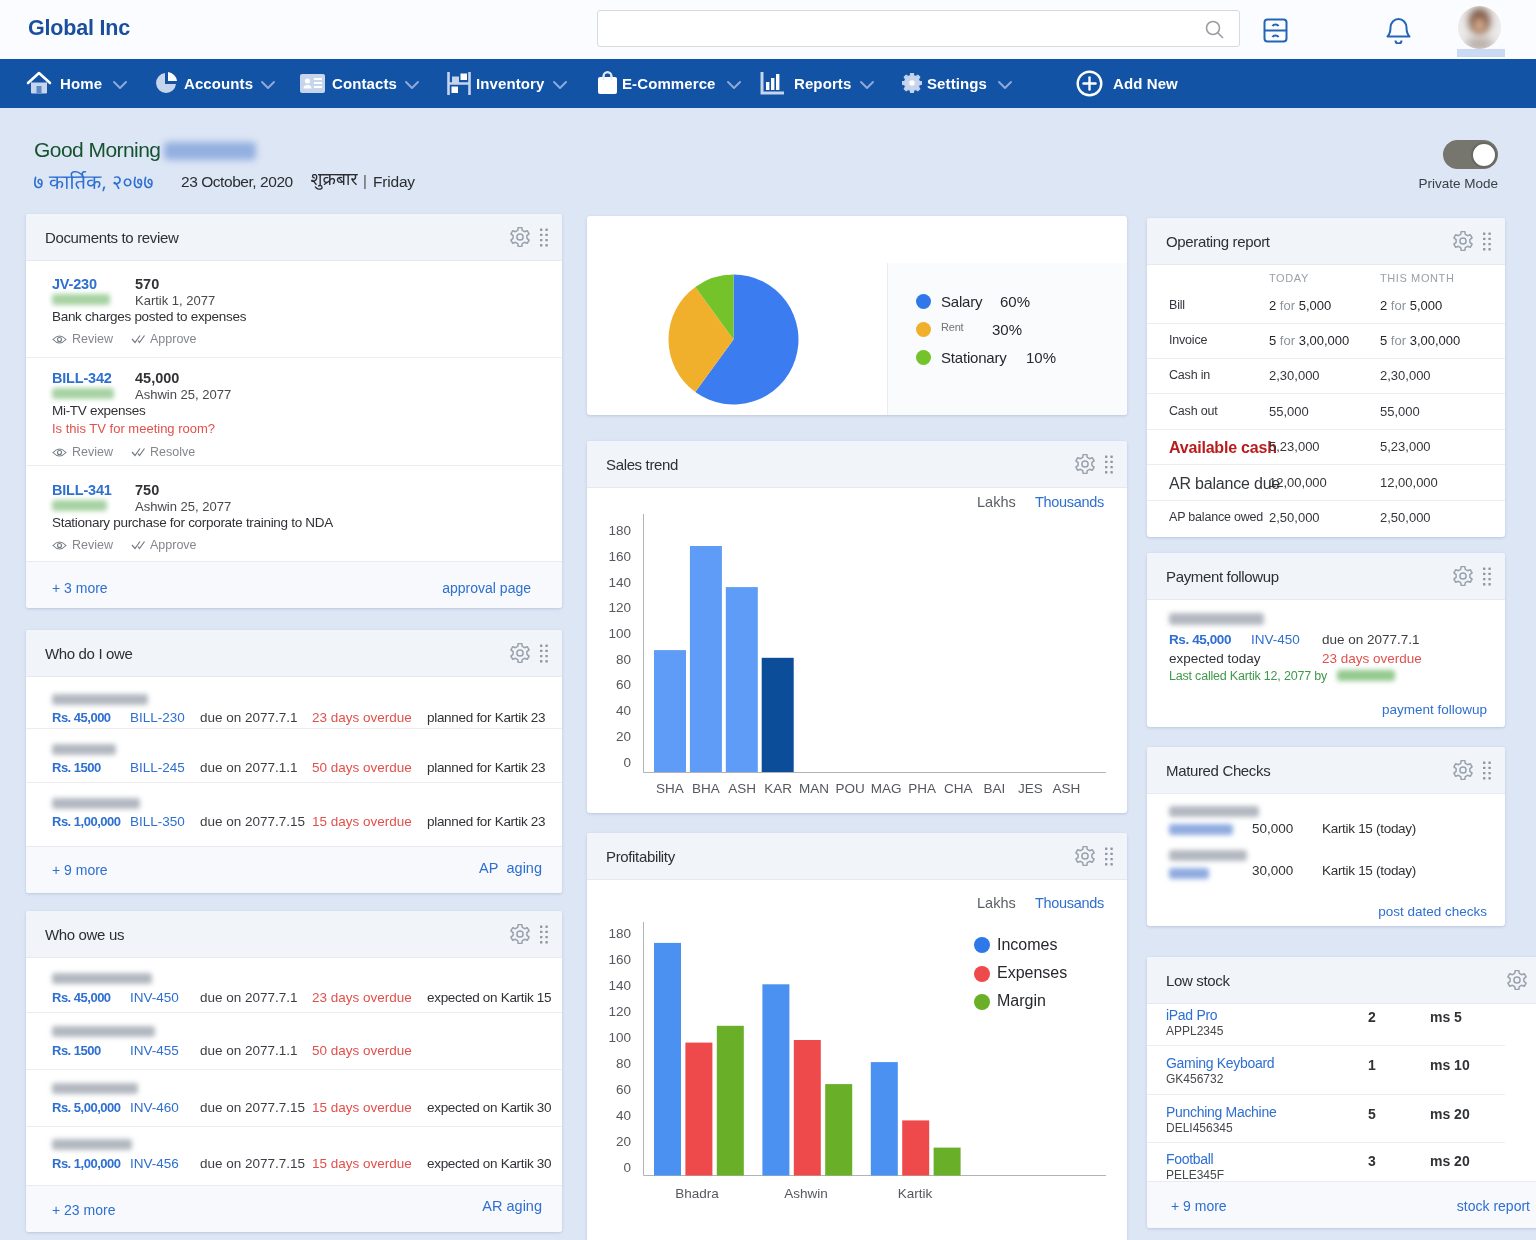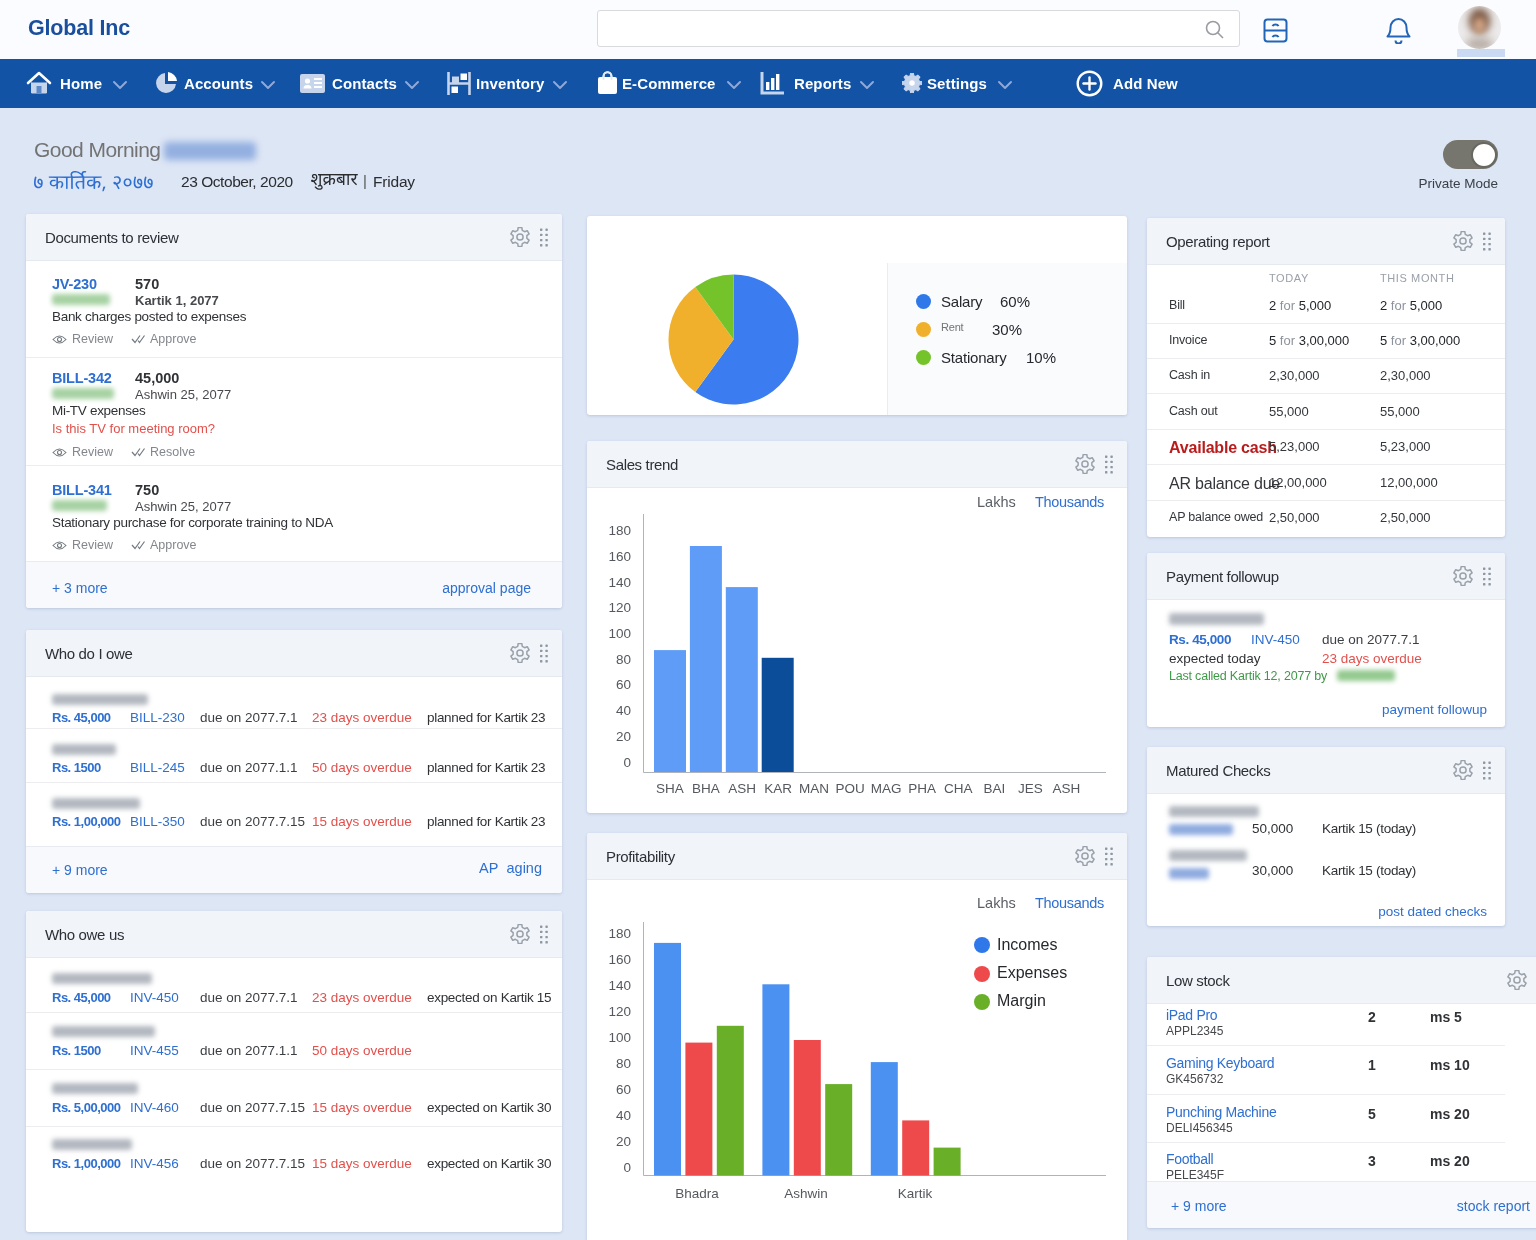--- a/index.html
+++ b/index.html
@@ -100,21 +100,21 @@
 <div class="nav-t" style="left:927px;top:59px">Settings</div>
 <svg class="abs" style="left:997px;top:80px" width="16" height="10" viewBox="0 0 16 10">
     <polyline points="2,2 8,8 14,2" fill="none" stroke="#8fa8d8" stroke-width="2" stroke-linecap="round" stroke-linejoin="round"></polyline>
   </svg>
 <svg class="abs" style="left:1076px;top:70px" width="27" height="27" viewBox="0 0 27 27">
     <circle cx="13.5" cy="13.5" r="11.8" fill="none" stroke="#fff" stroke-width="2.4"></circle>
     <line x1="13.5" y1="7.5" x2="13.5" y2="19.5" stroke="#fff" stroke-width="2.4" stroke-linecap="round"></line>
     <line x1="7.5" y1="13.5" x2="19.5" y2="13.5" stroke="#fff" stroke-width="2.4" stroke-linecap="round"></line>
   </svg>
 <div class="nav-t" style="left:1113px;top:59px">Add New</div>
-<div class="abs" style="left:34px;top:138px;font-size:21px;letter-spacing:-.55px;color:#737373">Good Morning</div>
+<div class="abs" style="left:34px;top:138px;font-size:21px;letter-spacing:-.55px;color:#14532d">Good Morning</div>
 <div class="abs" style="left:164px;top:142px;width:92px;height:18px;background:#93afe0;border-radius:4px;filter:blur(3.5px)"></div>
 <svg class="abs" style="left:34px;top:171px" width="119" height="20.5" viewBox="0 0 101.0 17.38" preserveAspectRatio="none">
     <path d="M37.75 15.38 36.47 14.12 35.57 12.75 35.22 11.50 35.35 10.12 36.12 9.07 37.12 8.59 41.20 8.38 41.12 5.79 32.93 5.88 32.93 15.12 32.75 15.19 31.55 15.12 31.50 5.82 28.52 5.88 28.52 15.12 27.25 15.19 27.12 5.84 20.38 5.82 20.34 9.00 22.25 8.42 23.88 8.83 24.77 10.12 24.81 12.00 24.12 13.62 23.38 14.41 22.34 13.75 23.44 11.88 23.38 10.25 23.00 9.82 22.38 9.60 21.12 9.96 20.34 10.88 20.34 15.12 19.12 15.19 18.96 15.12 18.94 12.38 17.12 13.08 15.00 12.81 13.74 11.75 13.34 10.25 13.62 8.88 14.75 7.70 16.00 7.32 17.88 7.34 18.37 7.50 18.26 8.62 16.88 8.50 15.62 8.73 14.86 9.50 14.75 10.62 15.12 11.38 15.88 11.80 17.38 11.80 18.50 11.13 18.96 10.50 18.96 5.88 12.62 5.79 12.56 4.62 31.25 4.63 30.96 2.50 31.46 1.25 33.00 0.22 34.75 -0.04 36.25 0.11 37.88 0.59 40.25 2.18 40.73 0.88 41.50 0.25 42.88 -0.04 44.38 0.29 44.12 1.32 42.50 1.19 41.73 1.88 41.71 3.25 42.38 4.56 57.44 4.62 57.38 5.79 51.92 5.88 51.94 9.00 53.25 8.46 54.50 8.44 55.62 8.98 56.30 10.00 56.45 11.12 56.30 12.25 55.69 13.62 55.00 14.44 53.92 13.75 55.04 11.75 55.04 10.50 54.38 9.71 53.12 9.72 51.95 10.75 51.88 15.17 50.54 15.12 50.50 12.33 49.00 13.04 47.25 13.04 45.88 12.42 45.24 11.62 44.92 10.25 45.19 8.88 46.12 7.83 47.50 7.33 49.88 7.43 49.80 8.62 48.00 8.54 46.88 8.92 46.31 9.88 46.33 10.75 46.62 11.32 47.38 11.79 48.50 11.87 49.50 11.55 50.42 10.75 50.50 5.82 42.75 5.79 42.61 15.12 41.23 15.12 41.20 9.62 38.88 9.58 37.25 9.94 36.61 10.88 36.60 11.62 36.97 12.62 38.58 14.50 37.75 15.38Z M34.38 4.62 40.73 4.50 39.38 2.99 38.12 2.06 36.38 1.34 35.00 1.19 33.88 1.32 33.00 1.71 32.33 2.75 32.37 3.62 32.88 4.61 34.38 4.62Z M71.50 15.41 69.50 11.56 68.00 11.20 67.35 10.38 67.43 9.62 68.00 9.12 69.12 9.22 70.12 10.13 71.50 9.52 72.23 8.38 72.18 6.75 71.38 5.84 69.88 5.61 68.12 6.16 67.85 5.00 68.88 4.59 70.50 4.42 72.00 4.71 73.16 5.62 73.65 6.75 73.68 8.38 73.27 9.50 72.38 10.52 70.81 11.38 72.76 14.75 71.50 15.41Z M4.75 14.53 3.00 14.54 1.88 14.16 1.05 13.50 0.46 12.62 0.09 11.38 -0.01 9.75 0.22 7.25 0.88 4.65 2.13 5.00 1.46 8.62 1.45 10.75 1.98 12.38 2.88 13.18 3.88 13.37 4.88 13.18 5.41 12.75 5.88 11.88 4.25 11.30 3.19 10.25 2.84 9.25 2.83 8.38 3.38 7.16 4.38 6.57 5.50 6.60 6.48 7.12 7.16 8.12 7.46 10.25 7.04 12.62 6.12 13.88 4.75 14.53Z M89.25 14.53 87.62 14.56 86.38 14.14 85.46 13.38 84.85 12.25 84.57 10.88 84.58 8.62 85.38 4.65 86.67 5.00 86.08 7.88 85.96 10.62 86.58 12.50 87.38 13.17 88.38 13.37 89.38 13.19 90.04 12.62 90.42 11.88 88.75 11.29 87.72 10.25 87.34 8.75 87.83 7.25 88.88 6.58 90.00 6.59 91.00 7.10 91.69 8.12 92.00 10.12 91.67 12.38 90.62 13.92 89.25 14.53Z M98.12 14.53 96.38 14.54 95.25 14.16 94.42 13.50 93.84 12.62 93.47 11.38 93.37 9.75 93.59 7.25 94.25 4.65 95.51 5.00 94.83 8.62 94.82 10.75 95.35 12.38 96.25 13.18 97.25 13.37 98.25 13.18 98.79 12.75 99.26 11.88 97.62 11.30 96.57 10.25 96.22 9.25 96.20 8.38 96.75 7.16 97.75 6.57 98.88 6.60 99.86 7.12 100.54 8.12 100.83 10.25 100.42 12.62 99.50 13.88 98.12 14.53Z M80.38 13.01 78.75 13.04 77.62 12.67 76.70 11.88 76.23 11.00 76.03 9.62 76.20 8.38 77.00 7.12 78.12 6.46 79.88 6.31 81.00 6.61 82.03 7.38 82.65 8.50 82.80 10.12 82.55 11.25 81.50 12.54 80.38 13.01Z M79.86 11.88 80.62 11.56 81.18 10.88 81.38 9.12 81.13 8.38 80.62 7.80 79.83 7.50 79.00 7.50 78.25 7.81 77.71 8.38 77.45 9.12 77.45 10.25 77.71 11.00 78.38 11.66 79.86 11.88Z M6.03 10.62 6.05 9.12 5.79 8.25 5.25 7.79 4.50 7.84 4.10 8.75 4.36 9.75 5.12 10.42 6.03 10.62Z M90.54 10.62 90.65 9.88 90.39 8.38 89.88 7.82 89.12 7.79 88.69 8.38 88.83 9.62 89.62 10.40 90.54 10.62Z M99.40 10.62 99.43 9.12 99.17 8.25 98.62 7.79 97.88 7.84 97.48 8.75 97.73 9.75 98.50 10.42 99.40 10.62Z M59.12 17.27 57.98 17.25 58.80 13.25 60.38 13.17 60.56 13.38 60.43 13.88 59.12 17.27Z" fill="#2e6fd2" fill-rule="evenodd"></path>
   </svg>
 <div class="abs" style="left:181px;top:173px;font-size:15.5px;letter-spacing:-.45px;color:#2b2d31">23 October, 2020</div>
 <svg class="abs" style="left:311px;top:174px" width="47" height="16" viewBox="0 0 45.62 15.5" preserveAspectRatio="none">
     <path d="M4.75 10.81 2.38 7.81 0.88 7.65 0.31 7.25 0.06 6.75 0.08 6.12 0.62 5.57 1.75 5.58 2.75 6.19 4.00 5.43 4.64 4.50 4.88 2.50 4.55 1.62 4.00 1.19 2.75 1.17 2.23 1.62 2.09 2.12 2.62 3.02 3.94 3.38 3.75 4.42 2.12 4.05 1.09 3.12 0.83 2.00 1.08 1.00 1.88 0.23 2.75 -0.04 3.75 -0.04 4.88 0.32 5.64 1.00 6.16 2.12 6.19 4.00 5.78 5.25 4.88 6.42 3.57 7.25 5.81 10.00 4.75 10.81Z M9.25 15.28 7.50 15.30 6.25 14.91 5.00 14.17 3.42 12.62 4.38 11.75 6.25 13.54 7.62 14.06 9.12 14.04 10.06 13.25 10.05 12.38 9.50 11.83 8.25 11.84 7.25 12.46 6.53 11.62 6.88 11.19 8.22 10.50 8.22 1.38 6.75 1.26 6.75 0.09 45.48 0.12 45.44 1.25 43.79 1.38 43.92 3.62 43.41 4.75 42.50 5.68 41.09 6.50 44.66 10.00 43.75 10.85 40.59 7.75 39.06 5.25 39.11 4.38 39.62 3.97 40.38 4.06 41.25 4.70 42.14 4.12 42.63 2.75 42.25 1.29 36.77 1.38 36.75 10.65 35.40 10.62 35.38 1.34 32.38 1.38 32.38 10.62 31.12 10.69 31.00 8.12 29.25 8.67 26.88 8.43 25.45 7.38 24.96 5.75 25.23 4.38 26.12 3.33 27.88 2.72 30.25 2.83 30.41 3.00 30.25 4.03 28.75 3.83 28.10 4.00 30.50 6.91 31.01 6.38 31.00 1.36 19.00 1.31 18.93 4.50 20.12 3.96 21.50 3.92 22.50 4.35 23.15 5.12 23.43 6.00 23.41 7.25 22.69 9.12 22.00 9.94 20.92 9.25 21.76 8.00 22.10 6.62 21.78 5.50 20.75 5.09 19.62 5.48 18.92 6.38 18.88 10.67 17.54 10.62 17.50 7.84 12.88 10.86 12.16 9.75 14.11 8.62 12.88 7.95 12.20 7.12 11.92 5.75 12.20 4.38 12.88 3.55 14.00 2.99 15.38 2.81 16.88 2.95 16.75 4.20 15.50 4.04 14.38 4.20 13.59 4.75 13.32 5.38 13.46 6.62 14.00 7.17 15.12 7.46 16.38 7.14 17.54 6.12 17.54 1.38 9.62 1.34 9.60 10.50 10.89 11.38 11.40 13.00 10.88 14.47 9.25 15.28Z M29.03 7.50 29.41 7.38 27.14 4.50 26.88 4.42 26.35 5.50 26.62 6.75 27.62 7.43 29.03 7.50Z" fill="#2b2d31" fill-rule="evenodd"></path>
   </svg>
 <div class="abs" style="left:363px;top:172px;font-size:15px;color:#555">|</div>
 <div class="abs" style="left:373px;top:173px;font-size:15.5px;letter-spacing:-.2px;color:#2b2d31">Friday</div>
@@ -136,21 +136,21 @@
           <rect x="6.4" y="6.7" width="2.4" height="2.4" rx="0.6" fill="#8f97a2"></rect>
           <rect x="1.0" y="11.9" width="2.4" height="2.4" rx="0.6" fill="#8f97a2"></rect>
           <rect x="6.4" y="11.9" width="2.4" height="2.4" rx="0.6" fill="#8f97a2"></rect>
           <rect x="1.0" y="17.1" width="2.4" height="2.4" rx="0.6" fill="#8f97a2"></rect>
           <rect x="6.4" y="17.1" width="2.4" height="2.4" rx="0.6" fill="#8f97a2"></rect>
         </svg>
       </div>
       <div class="abs" style="left:26px;top:62px;font-size:14.5px;color:#2e6fd1;font-weight:600;white-space:nowrap;letter-spacing:-.2px">JV-230</div>
       <div class="abs" style="left:109px;top:62px;font-size:14.5px;color:#303236;font-weight:600;white-space:nowrap;">570</div>
       <div class="abs" style="left:26px;top:80px;width:58px;height:11px;background:#a6d2a2;border-radius:3px;filter:blur(2.5px)"></div>
-      <div class="abs" style="left:109px;top:79px;font-size:13px;color:#47494d;font-weight:700;white-space:nowrap;">Kartik 1, 2077</div>
+      <div class="abs" style="left:109px;top:79px;font-size:13px;color:#47494d;font-weight:400;white-space:nowrap;">Kartik 1, 2077</div>
       <div class="abs" style="left:26px;top:95px;font-size:13.5px;color:#303236;font-weight:400;white-space:nowrap;letter-spacing:-.3px">Bank charges posted to expenses</div>
       <svg class="abs" style="left:26px;top:120px" width="15" height="11" viewBox="0 0 15 11">
         <path d="M1 5.5 Q7.5 -1.5 14 5.5 Q7.5 12.5 1 5.5 Z" fill="none" stroke="#737a80" stroke-width="1.1"></path>
         <circle cx="7.5" cy="5.5" r="2" fill="none" stroke="#737a80" stroke-width="1.1"></circle>
       </svg>
       <div class="abs" style="left:46px;top:118px;font-size:12.5px;color:#83878d;font-weight:400;white-space:nowrap;">Review</div>
       <svg class="abs" style="left:105px;top:120px" width="15" height="10" viewBox="0 0 15 10">
         <polyline points="1,5 4,8.5 9,1.5" fill="none" stroke="#737a80" stroke-width="1.2"></polyline>
         <polyline points="7,6.5 8.5,8.5 13.5,1.5" fill="none" stroke="#737a80" stroke-width="1.2"></polyline>
       </svg>
@@ -273,20 +273,24 @@
       <div class="abs" style="left:401px;top:189px;font-size:13.5px;color:#303236;font-weight:400;white-space:nowrap;letter-spacing:-.3px">expected on Kartik 30</div>
       <div class="abs" style="left:26px;top:228px;width:80px;height:11px;background:#b3b8c0;border-radius:3px;filter:blur(2.5px)"></div>
       <div class="abs" style="left:26px;top:245px;font-size:13px;color:#2e6fd1;font-weight:600;white-space:nowrap;letter-spacing:-.5px">Rs. 1,00,000</div>
       <div class="abs" style="left:104px;top:245px;font-size:13.5px;color:#2e6fd1;font-weight:400;white-space:nowrap;">INV-456</div>
       <div class="abs" style="left:174px;top:245px;font-size:13.5px;color:#3b3e43;font-weight:400;white-space:nowrap;">due on 2077.7.15</div>
       <div class="abs" style="left:286px;top:245px;font-size:13.5px;color:#e2504c;font-weight:400;white-space:nowrap;">15 days overdue</div>
       <div class="abs" style="left:401px;top:245px;font-size:13.5px;color:#303236;font-weight:400;white-space:nowrap;letter-spacing:-.3px">expected on Kartik 30</div>
       <div class="div-h" style="left:0px;top:101px;right:0"></div>
       <div class="div-h" style="left:0px;top:158px;right:0"></div>
       <div class="div-h" style="left:0px;top:215px;right:0"></div>
+      <div class="cfoot">
+        <div class="abs" style="left:26px;top:16px;font-size:14px;color:#2e6fd1">+ 23 more</div>
+        <div class="abs" style="right:20px;top:12px;font-size:14.5px;color:#2e6fd1">AR aging</div>
+      </div>
     </div>
 <div class="card" style="left:587px;top:216px;width:540px;height:199px">
       <div class="abs" style="left:300px;top:47px;right:0;bottom:0;background:#fafbfd;border-radius:0 0 3px 0"></div>
       <div class="abs" style="left:300px;top:47px;width:1px;bottom:0;background:#e9ecf1"></div>
       <svg class="abs" style="left:81px;top:58px" width="131" height="131" viewBox="0 0 131 131">
         <path d="M65.5,65.5 L65.50,0.50 A65,65 0 1 1 27.29,118.09 Z" fill="#3b7df0"></path>
         <path d="M65.5,65.5 L27.29,118.09 A65,65 0 0 1 27.29,12.91 Z" fill="#f0b02b"></path>
         <path d="M65.5,65.5 L27.29,12.91 A65,65 0 0 1 65.50,0.50 Z" fill="#75c32a"></path>
       </svg>
       <div class="abs" style="left:329px;top:78.0px;width:15px;height:15px;border-radius:50%;background:#2e78ea"></div>

